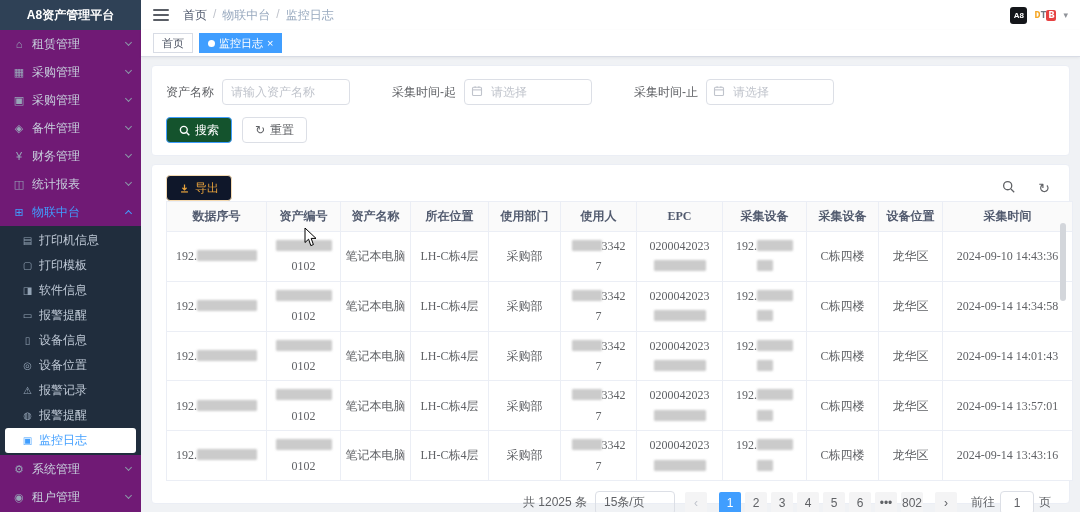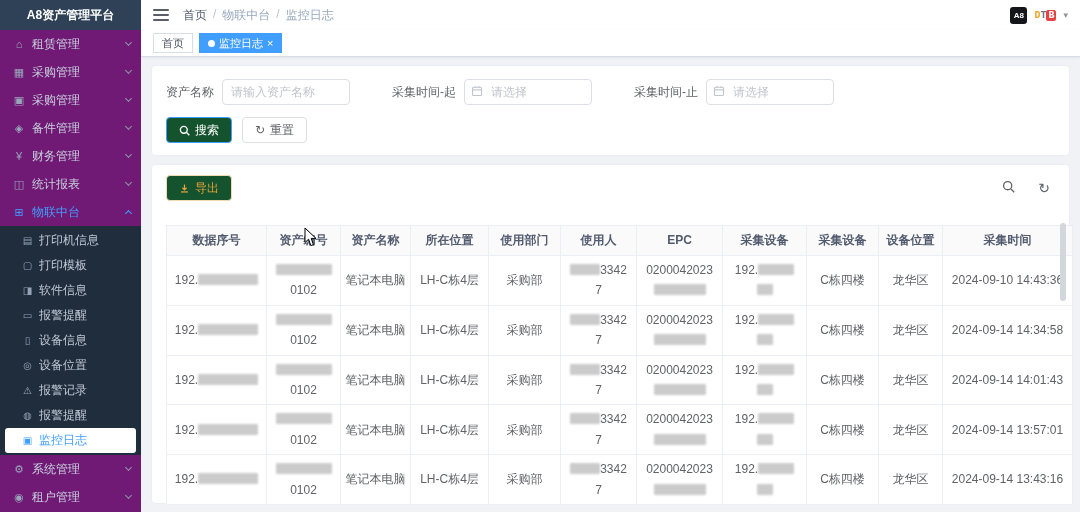--- a/index.html
+++ b/index.html
@@ -57,32 +57,32 @@
   .f-group { display: flex; align-items: center; margin-right: 42px; }
   .f-label { color: #606266; margin-right: 8px; white-space: nowrap; }
   .f-input { position: relative; }
   .f-input input { width: 128px; height: 26px; border: 1px solid #dcdfe6; border-radius: 4px; padding: 0 8px; font-size: 12px; color: #606266; outline: none; font-family: inherit; background: #fff; }
   .f-input input::placeholder { color: #c0c4cc; }
   .f-input.with-icon input { padding-left: 26px; }
   .f-input .cal { position: absolute; left: 7px; top: 6px; color: #c0c4cc; line-height: 0; }
   .btn-row { margin-top: 12px; display: flex; gap: 10px; }
   .btn { height: 26px; padding: 0 12px; border-radius: 4px; font-size: 12px; display: inline-flex; align-items: center; gap: 5px; cursor: pointer; border: 1px solid #dcdfe6; background: #fff; color: #606266; font-family: inherit; white-space: nowrap; }
   .btn.primary { background: #14532d; border-color: #409EFF; color: #fff; }
-  .btn.warn-plain { background: #14532d; border-color: #f5dab1; color: #e6a23c; }
+  .btn.warn-plain { background: #0f172a; border-color: #f5dab1; color: #e6a23c; }
   .btn .glyph { font-size: 12px; line-height: 1; }
   .btn svg { display: block; }
 
   
   .table-card { flex: 1; padding: 10px 14px 8px; display: flex; flex-direction: column; position: relative; min-height: 0; }
   .toolbar { display: flex; align-items: center; flex-shrink: 0; }
   .toolbar-right { margin-left: auto; display: flex; gap: 14px; align-items: center; color: #606266; }
   .icon-btn { width: 22px; height: 22px; display: flex; align-items: center; justify-content: center; cursor: pointer; color: #606266; }
   .icon-btn .glyph { font-size: 14px; }
 
-  table { width: 100%; border-collapse: collapse; table-layout: fixed; margin-top: 24px; }
+  table { width: 100%; border-collapse: collapse; table-layout: fixed; margin-top: 0; font-family: Liberation Serif, serif; }
   th, td { border: 1px solid #ebeef5; text-align: center; font-size: 12px; padding: 4px; word-break: break-all; line-height: 1.7; }
   th { height: 30px; color: #515a6e; font-weight: bold; background: #fafafa; }
   td { height: 49px; color: #606266; background: #fff; }
   .redact { display: inline-block; height: 11px; background: #c9c9c9; border-radius: 1px; vertical-align: -1px; filter: blur(1.2px); opacity: .95; }
   .w16{width:16px} .w30{width:30px} .w36{width:36px} .w52{width:52px} .w56{width:56px} .w60{width:60px}
 
   .scroll-thumb { position: absolute; right: 3px; top: 58px; width: 6px; height: 78px; background: #d3d6db; border-radius: 3px; }
 
   
   .pagination { margin-top: 10px; display: flex; align-items: center; justify-content: flex-end; gap: 8px; font-size: 12px; color: #606266; padding-right: 4px; flex-shrink: 0; }

